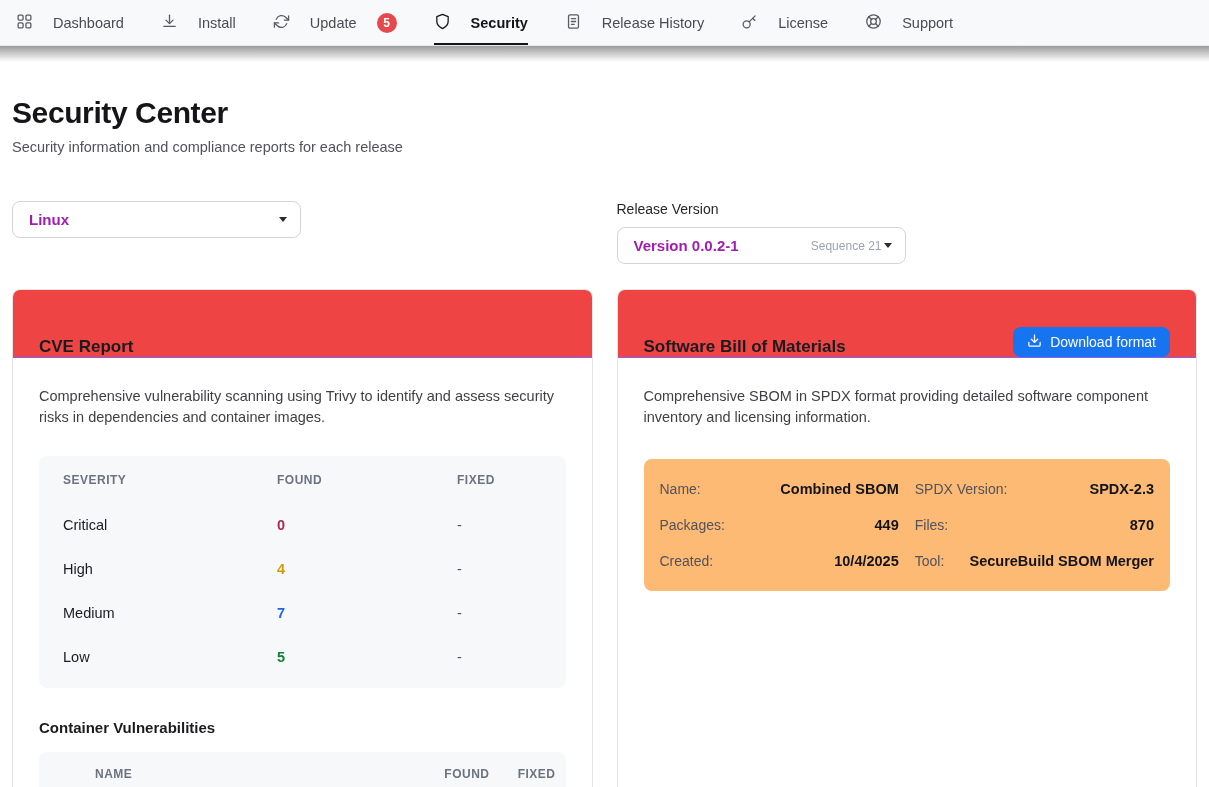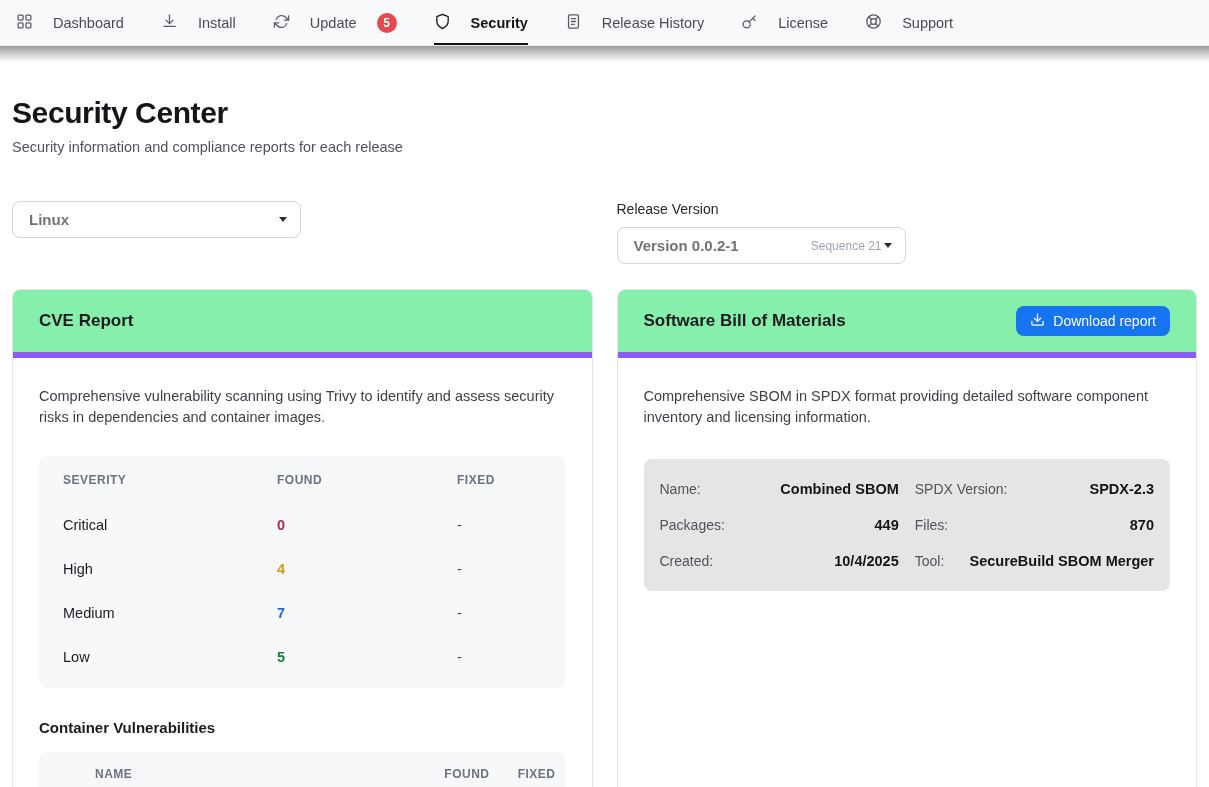--- a/index.html
+++ b/index.html
@@ -27,31 +27,31 @@
   .content { padding:0 12px; }
   .page-title { margin-top:34px; font-size:30px; font-weight:700;
     letter-spacing:-0.4px; color:#151519; }
   .page-subtitle { margin-top:9px; font-size:14.5px; color:#52525b; }
 
   .filters { display:grid; grid-template-columns:1fr 1fr; column-gap:24px; margin-top:46px; }
   .filter-label { font-size:14px; color:#27272a; margin-bottom:10px; }
   .select { width:289px; height:37px; border:1px solid #d4d4d8; border-radius:8px;
     background:#fff; display:flex; align-items:center; padding:0 13px 0 16px;
     cursor:pointer; }
-  .select-value { font-size:15px; font-weight:700; color:#737373; }
+  .select-value { font-size:15px; font-weight:700; color:#a21caf; }
   .select-right { margin-left:auto; display:flex; align-items:center; gap:2px; }
   .seq { font-size:12px; color:#9ca3af; }
   .caret { width:0; height:0; border-left:4.5px solid transparent;
     border-right:4.5px solid transparent; border-top:5.5px solid #2b2b30; }
 
   
   .cards { display:grid; grid-template-columns:1fr 1fr; column-gap:24px; margin-top:25px; }
   .card { border:1px solid #e4e4e7; border-radius:8px; background:#fff; height:640px; overflow:hidden; }
-  .card-header { background:#86efac; border-bottom:6px solid #8b5cf6;
-    padding:0 26px; height:68px; display:flex; align-items:center; justify-content:space-between; }
+  .card-header { background:#ef4444; border-bottom:1px solid #8b5cf6;
+    padding:0 26px; height:68px; display:flex; align-items:flex-end; justify-content:space-between; }
   .card-title { font-size:17px; font-weight:600; color:#1b1b20; }
   .card-body { padding:28px 26px; }
   .card-desc { font-size:14.5px; line-height:1.48; color:#3f3f46; }
 
   
   .sev-table { margin-top:27px; background:#f7f8fa; border-radius:8px; padding:1px 0 9px; }
   .sev-row { display:grid; grid-template-columns:201px 167px 1fr; align-items:center;
     padding:0 24px; height:44px; font-size:14.5px;gap:13px; }
   .sev-head { font-size:12px; font-weight:600; letter-spacing:0.5px;
     text-transform:uppercase; color:#6b7280; height:46px; }
@@ -66,21 +66,21 @@
   .cv-name { flex:1;padding-left:38px; }
   .cv-found { width:62px; text-align:right; margin-right:18px; }
   .cv-fixed { width:48px; text-align:right; }
 
   
   .btn-primary { display:inline-flex; align-items:center; gap:8px; background:#1674f0;
     color:#fff; font-size:14px; font-weight:500; border:none; border-radius:8px;
     padding:0 14px; height:30px; cursor:pointer; font-family:inherit; }
   .btn-primary svg { width:15px; height:15px; stroke:#fff; stroke-width:2;
     fill:none; stroke-linecap:round; stroke-linejoin:round; }
-  .sbom-info { margin-top:30px; background:#e5e5e5; border-radius:8px;
+  .sbom-info { margin-top:30px; background:#fdba74; border-radius:8px;
     padding:12px 16px; display:grid; grid-template-columns:1fr 1fr; column-gap:16px; }
   .info-cell { display:flex; align-items:center; height:36px; }
   .info-label { font-size:14px; color:#52525b; }
   .info-value { margin-left:auto; font-size:14.5px; font-weight:700; color:#141418; text-align:right; }
 </style>
 </head>
 <body>
 
 <nav class="nav">
   <div class="nav-item">
@@ -221,21 +221,21 @@
 
     <section class="card">
       <div class="card-header">
         <span class="card-title">Software Bill of Materials</span>
         <button class="btn-primary">
           <span><svg viewBox="0 0 24 24">
                 <path d="M21 15v4a2 2 0 0 1-2 2H5a2 2 0 0 1-2-2v-4"></path>
                 <polyline points="7 10 12 15 17 10"></polyline>
                 <line x1="12" y1="3" x2="12" y2="15"></line>
               </svg></span>
-          <span>Download report</span>
+          <span>Download format</span>
         </button>
       </div>
       <div class="card-body">
         <p class="card-desc">Comprehensive SBOM in SPDX format providing detailed software component inventory and licensing information.</p>
 
         <div class="sbom-info">
           <div class="info-cell">
             <span class="info-label">Name:</span>
             <span class="info-value">Combined SBOM</span>
           </div>

